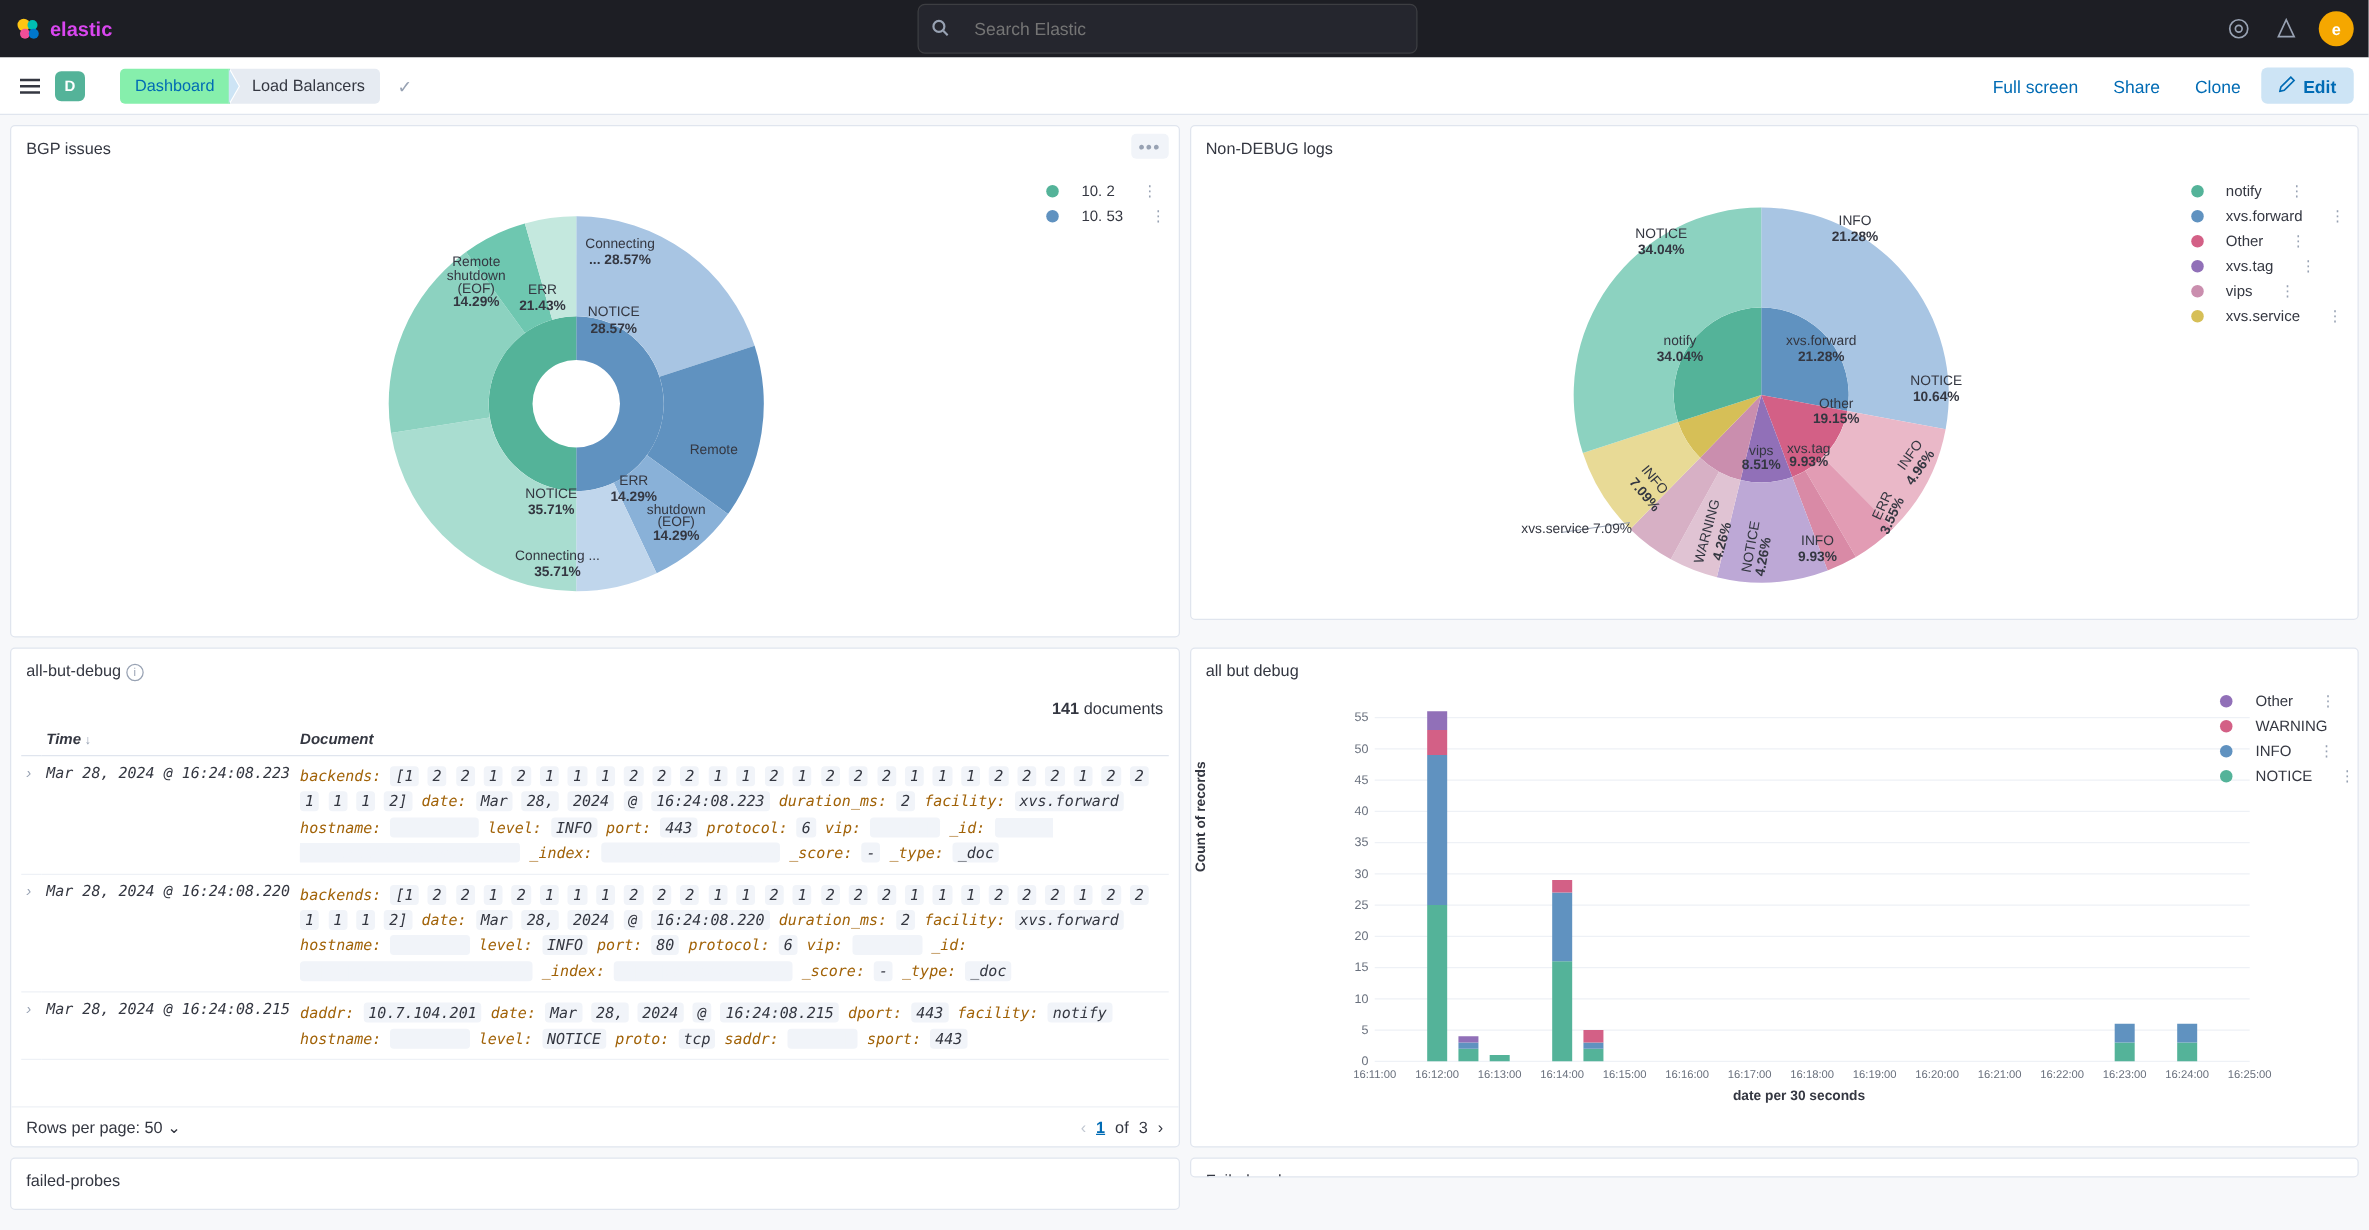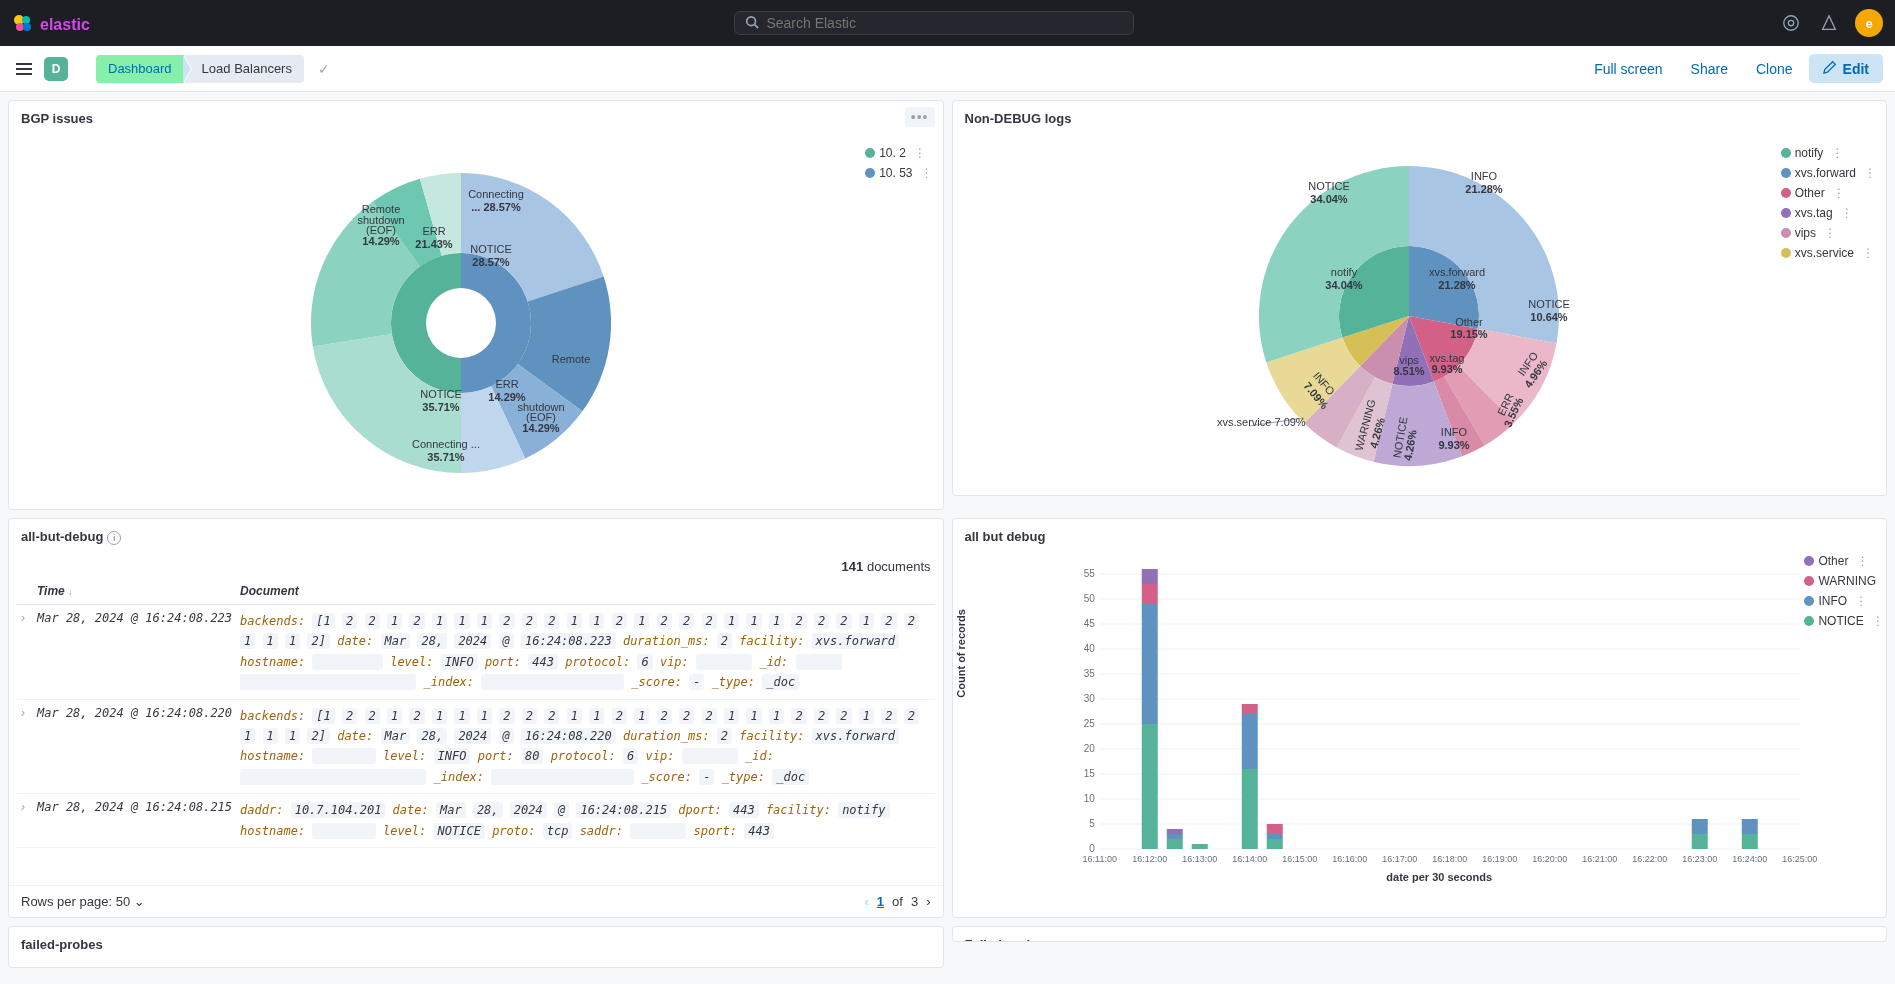--- a/index.html
+++ b/index.html
@@ -1,46 +1,46 @@
 <!DOCTYPE html>
 <html><head>
 <meta charset="utf-8">
 <style>
 * { box-sizing: border-box; margin: 0; padding: 0; }
 body { font-family: -apple-system, BlinkMacSystemFont, "Segoe UI", Helvetica, Arial, sans-serif; background: #f7f8fa; color: #343741; font-size: 14px; width: 1895px; }
 .topbar { background: #1d1e24; height: 46px; display: flex; align-items: center; padding: 0 12px; }
 .logo { display: flex; align-items: flex-end; gap: 6px; color: #d946ef; font-weight: 600; font-size: 16px; }
 .logo-blob { display: inline-flex; }
 .search-wrap { flex: 1; display: flex; justify-content: center; }
-.search-box { width: 400px; height: 24px; background: #25262e; border: 1px solid #3d3e42; border-radius: 6px; display: flex; align-items: center; padding: 0 10px; color: #98a2b3; gap: 7px; }
+.search-box { width: 400px; height: 40px; background: #25262e; border: 1px solid #3d3e42; border-radius: 6px; display: flex; align-items: center; padding: 0 10px; color: #98a2b3; gap: 20px; }
 .search-box input { background: transparent; border: none; outline: none; color: #fff; font-size: 14px; width: 100%; }
 .topbar-icons { display: flex; align-items: center; gap: 14px; }
 .top-icon { width: 24px; height: 24px; display: flex; align-items: center; justify-content: center; color: #98a2b3; cursor: pointer; }
 .avatar { width: 28px; height: 28px; border-radius: 50%; background: #f5a700; color: #fff; display: flex; align-items: center; justify-content: center; font-size: 13px; font-weight: 600; }
 .subbar { background: #fff; height: 46px; border-bottom: 1px solid #e0e5ee; display: flex; align-items: center; padding: 0 12px; justify-content: space-between; }
 .subbar-left { display: flex; align-items: center; gap: 8px; }
 .hamburger { width: 24px; height: 24px; display: flex; align-items: center; justify-content: center; cursor: pointer; }
 .space-badge { width: 24px; height: 24px; border-radius: 5px; background: #54b399; color: #fff; display: flex; align-items: center; justify-content: center; font-size: 12px; font-weight: 700; }
 .breadcrumb { display: flex; align-items: center; }
 .crumb { height: 28px; padding: 0 12px; display: flex; align-items: center; font-size: 13px; position: relative; }
 .crumb-a { background: #86efac; color: #006bb4; border-radius: 4px 0 0 4px; margin-left: 20px; }
 .crumb-b { background: #e6ebf2; color: #343741; margin-left: 0; border-radius: 0 4px 4px 0; }
 .crumb-a::after { content:""; position: absolute; right: -7px; top:0; width:0; height:0; border-top:14px solid transparent; border-bottom:14px solid transparent; border-left:8px solid #cde4f5; z-index:2;}
 .crumb-b::before { content:""; position:absolute; left:0; top:0; width:0; height:0; border-top:14px solid transparent; border-bottom:14px solid transparent; border-left:8px solid #fff;}
 .crumb-b { padding-left: 18px; }
 .subbar-right { display: flex; align-items: center; gap: 4px; }
 .sub-link { color: #006bb4; padding: 6px 12px; font-size: 14px; cursor: pointer; font-weight: 500; }
 .edit-btn { background: #cde4f5; color: #006bb4; padding: 6px 14px; border-radius: 5px; display: flex; align-items: center; gap: 6px; cursor: pointer; font-weight: 600; }
 .dash-grid { display: grid; grid-template-columns: 1fr 1fr; gap: 8px; padding: 8px; }
 .panel { background: #fff; border: 1px solid #e0e5ee; border-radius: 4px; display: flex; flex-direction: column; overflow: hidden; position: relative; }
-.panel-header { padding: 10px 12px; font-size: 13px; font-weight: 700; color: #343741; display: flex; align-items: flex-start; justify-content: space-between; }
+.panel-header { padding: 10px 12px; font-size: 13px; font-weight: 400; color: #343741; display: flex; align-items: flex-start; justify-content: space-between; }
 .panel-actions { color: #98a2b3; cursor: pointer; font-size: 14px; letter-spacing: 1px; position:absolute; top:6px; right:8px; background:#f1f4f9; border-radius:4px; padding:2px 6px;}
 .chart-area { flex: 1; display: flex; align-items: center; justify-content: center; position: relative; padding: 10px; }
 .legend { position: absolute; right: 10px; top: 10px; display: flex; flex-direction: column; gap: 6px; font-size: 12px; }
-.legend-item { display: flex; align-items: center; gap: 4px; }
+.legend-item { display: flex; align-items: center; gap: 18px; }
 .swatch { width: 10px; height: 10px; border-radius: 50%; }
 .legend-dots { color: #98a2b3; cursor: pointer; margin-left: 4px; font-size:12px; }
 .pie-label { font-size: 11px; fill: #343741; }
 .pie-label-b { font-weight: 700; }
 .doc-count { text-align: right; padding: 4px 12px; font-size: 13px; }
 .doc-count b { font-weight: 700; }
 .table-wrap { flex:1; overflow-y: auto; padding: 0 8px; font-style: italic; }
 .doc-table { width: 100%; font-size: 12px; border-collapse: collapse; }
 .doc-table th { text-align: left; padding: 6px 4px; font-weight: 600; border-bottom: 1px solid #e0e5ee; font-size: 12px; }
 .doc-row td { padding: 6px 4px; vertical-align: top; border-bottom: 1px solid #eef1f6; }

